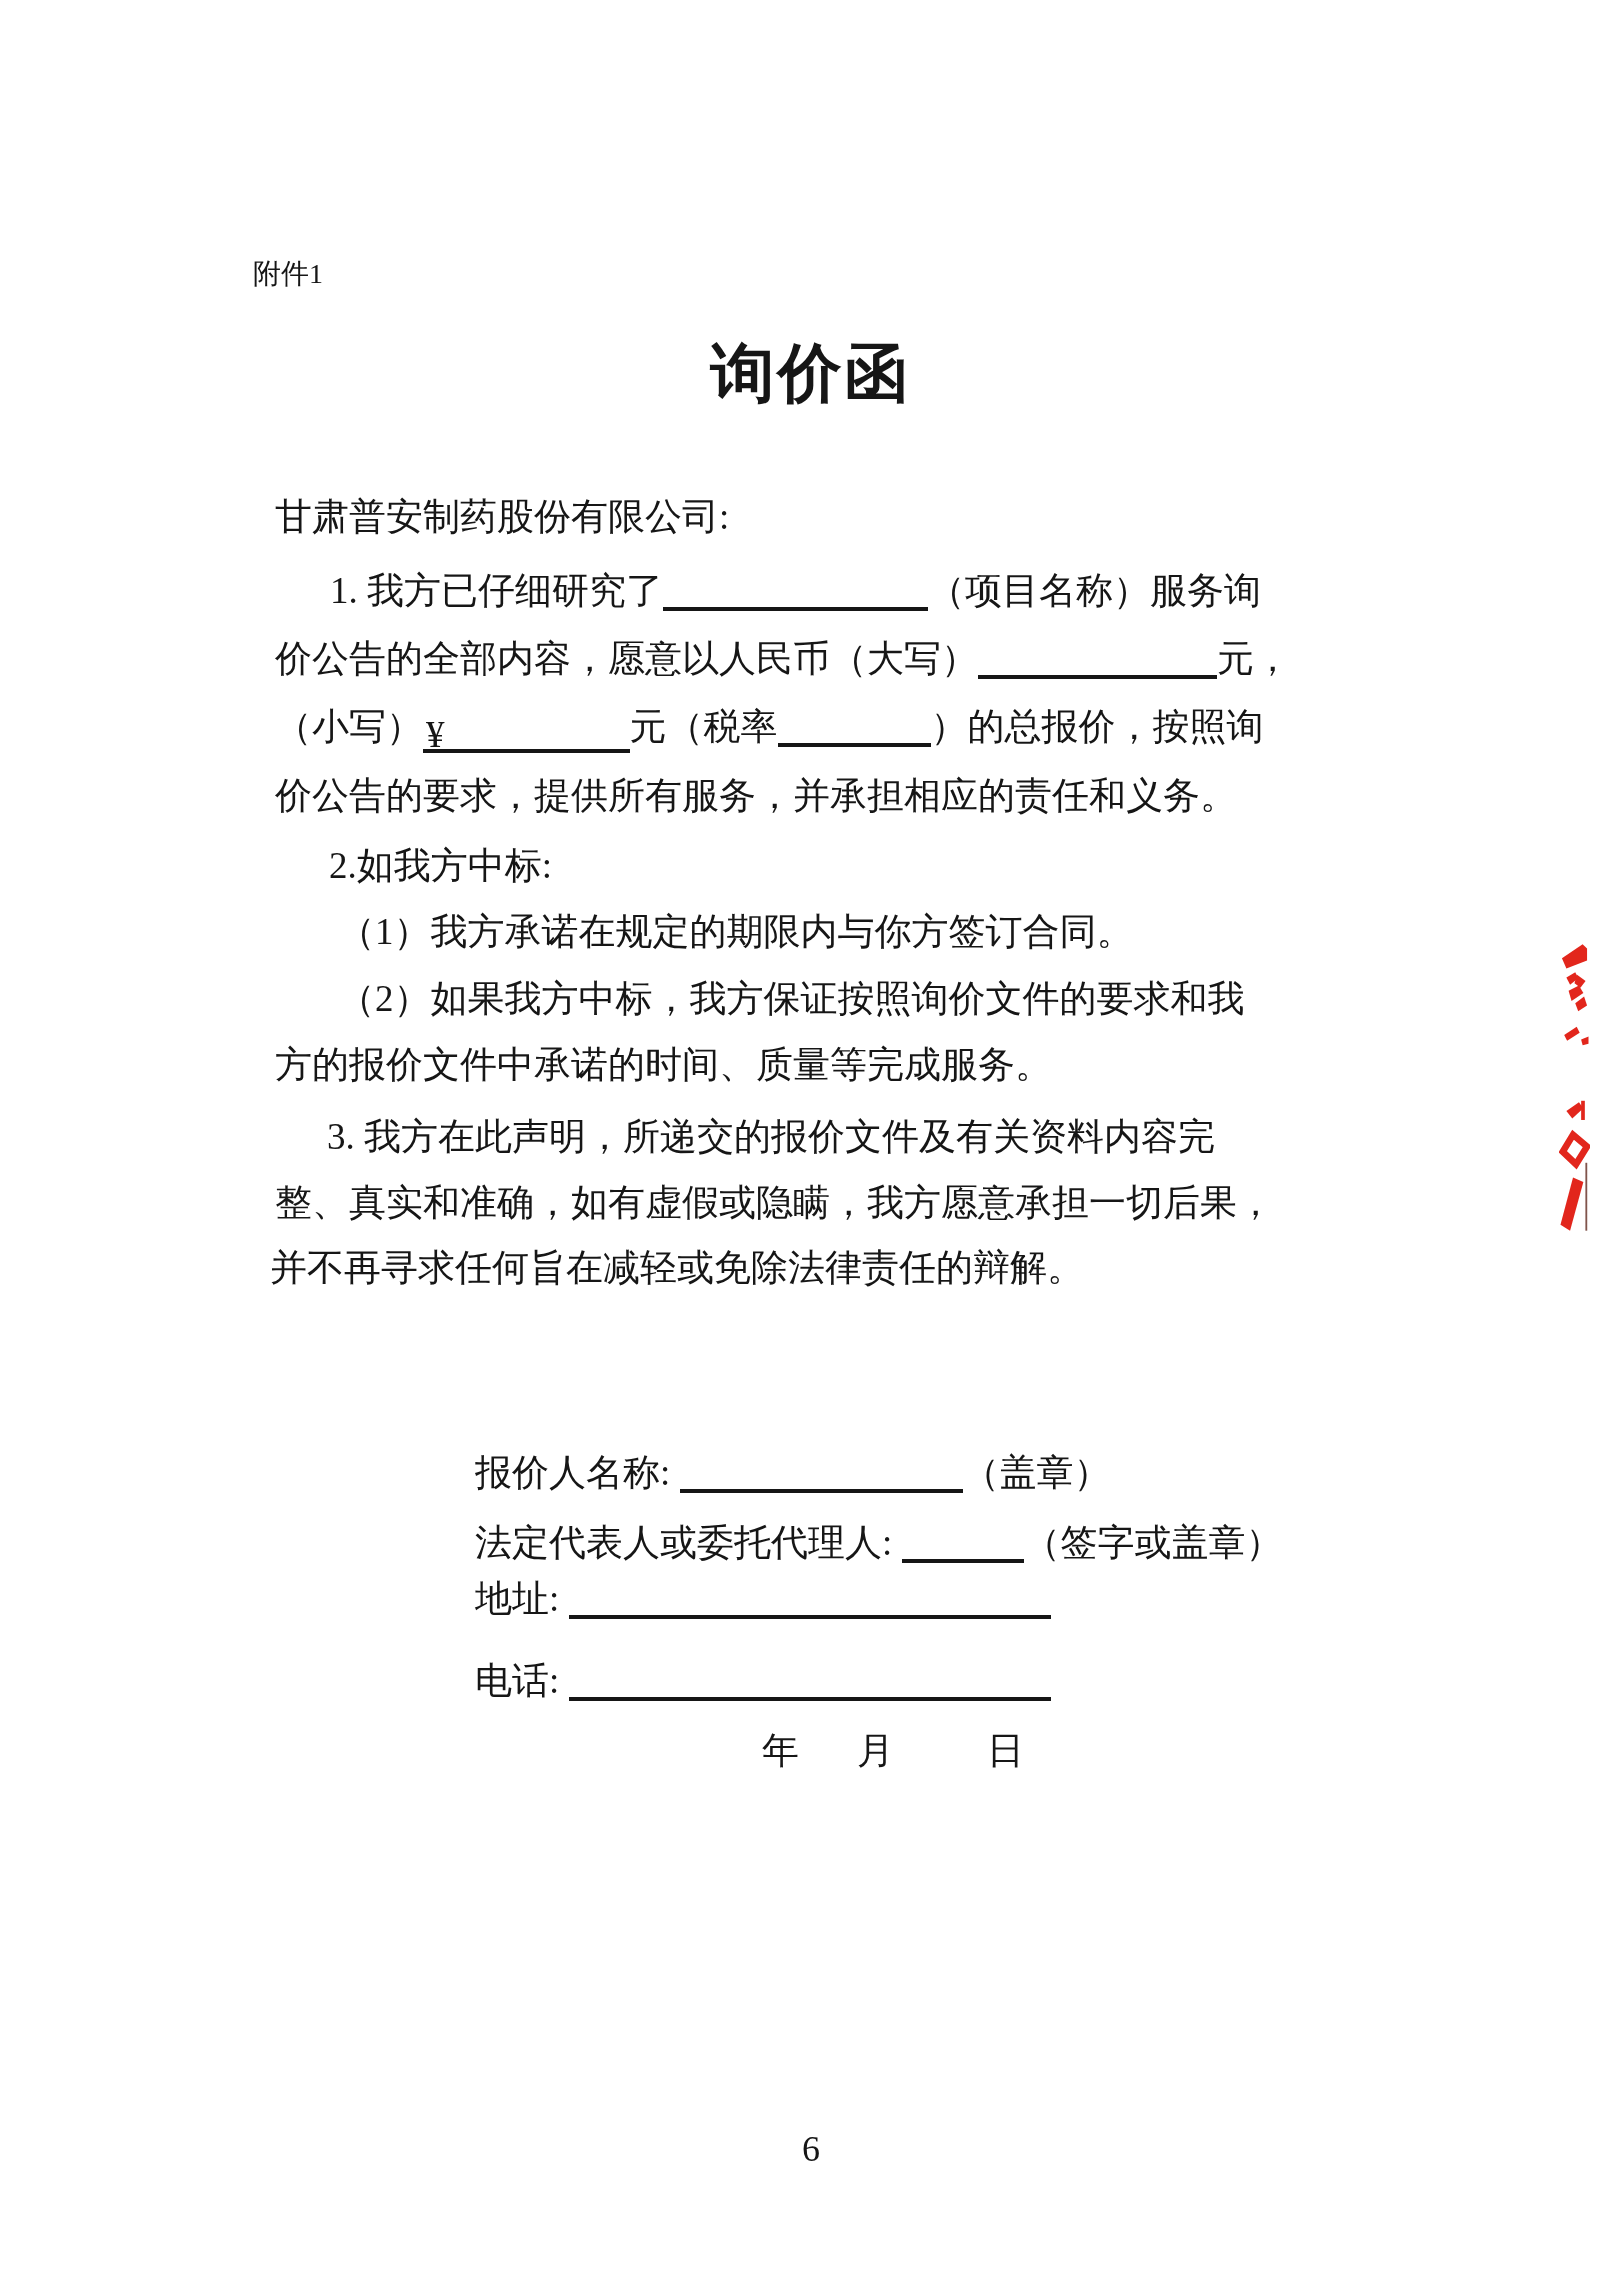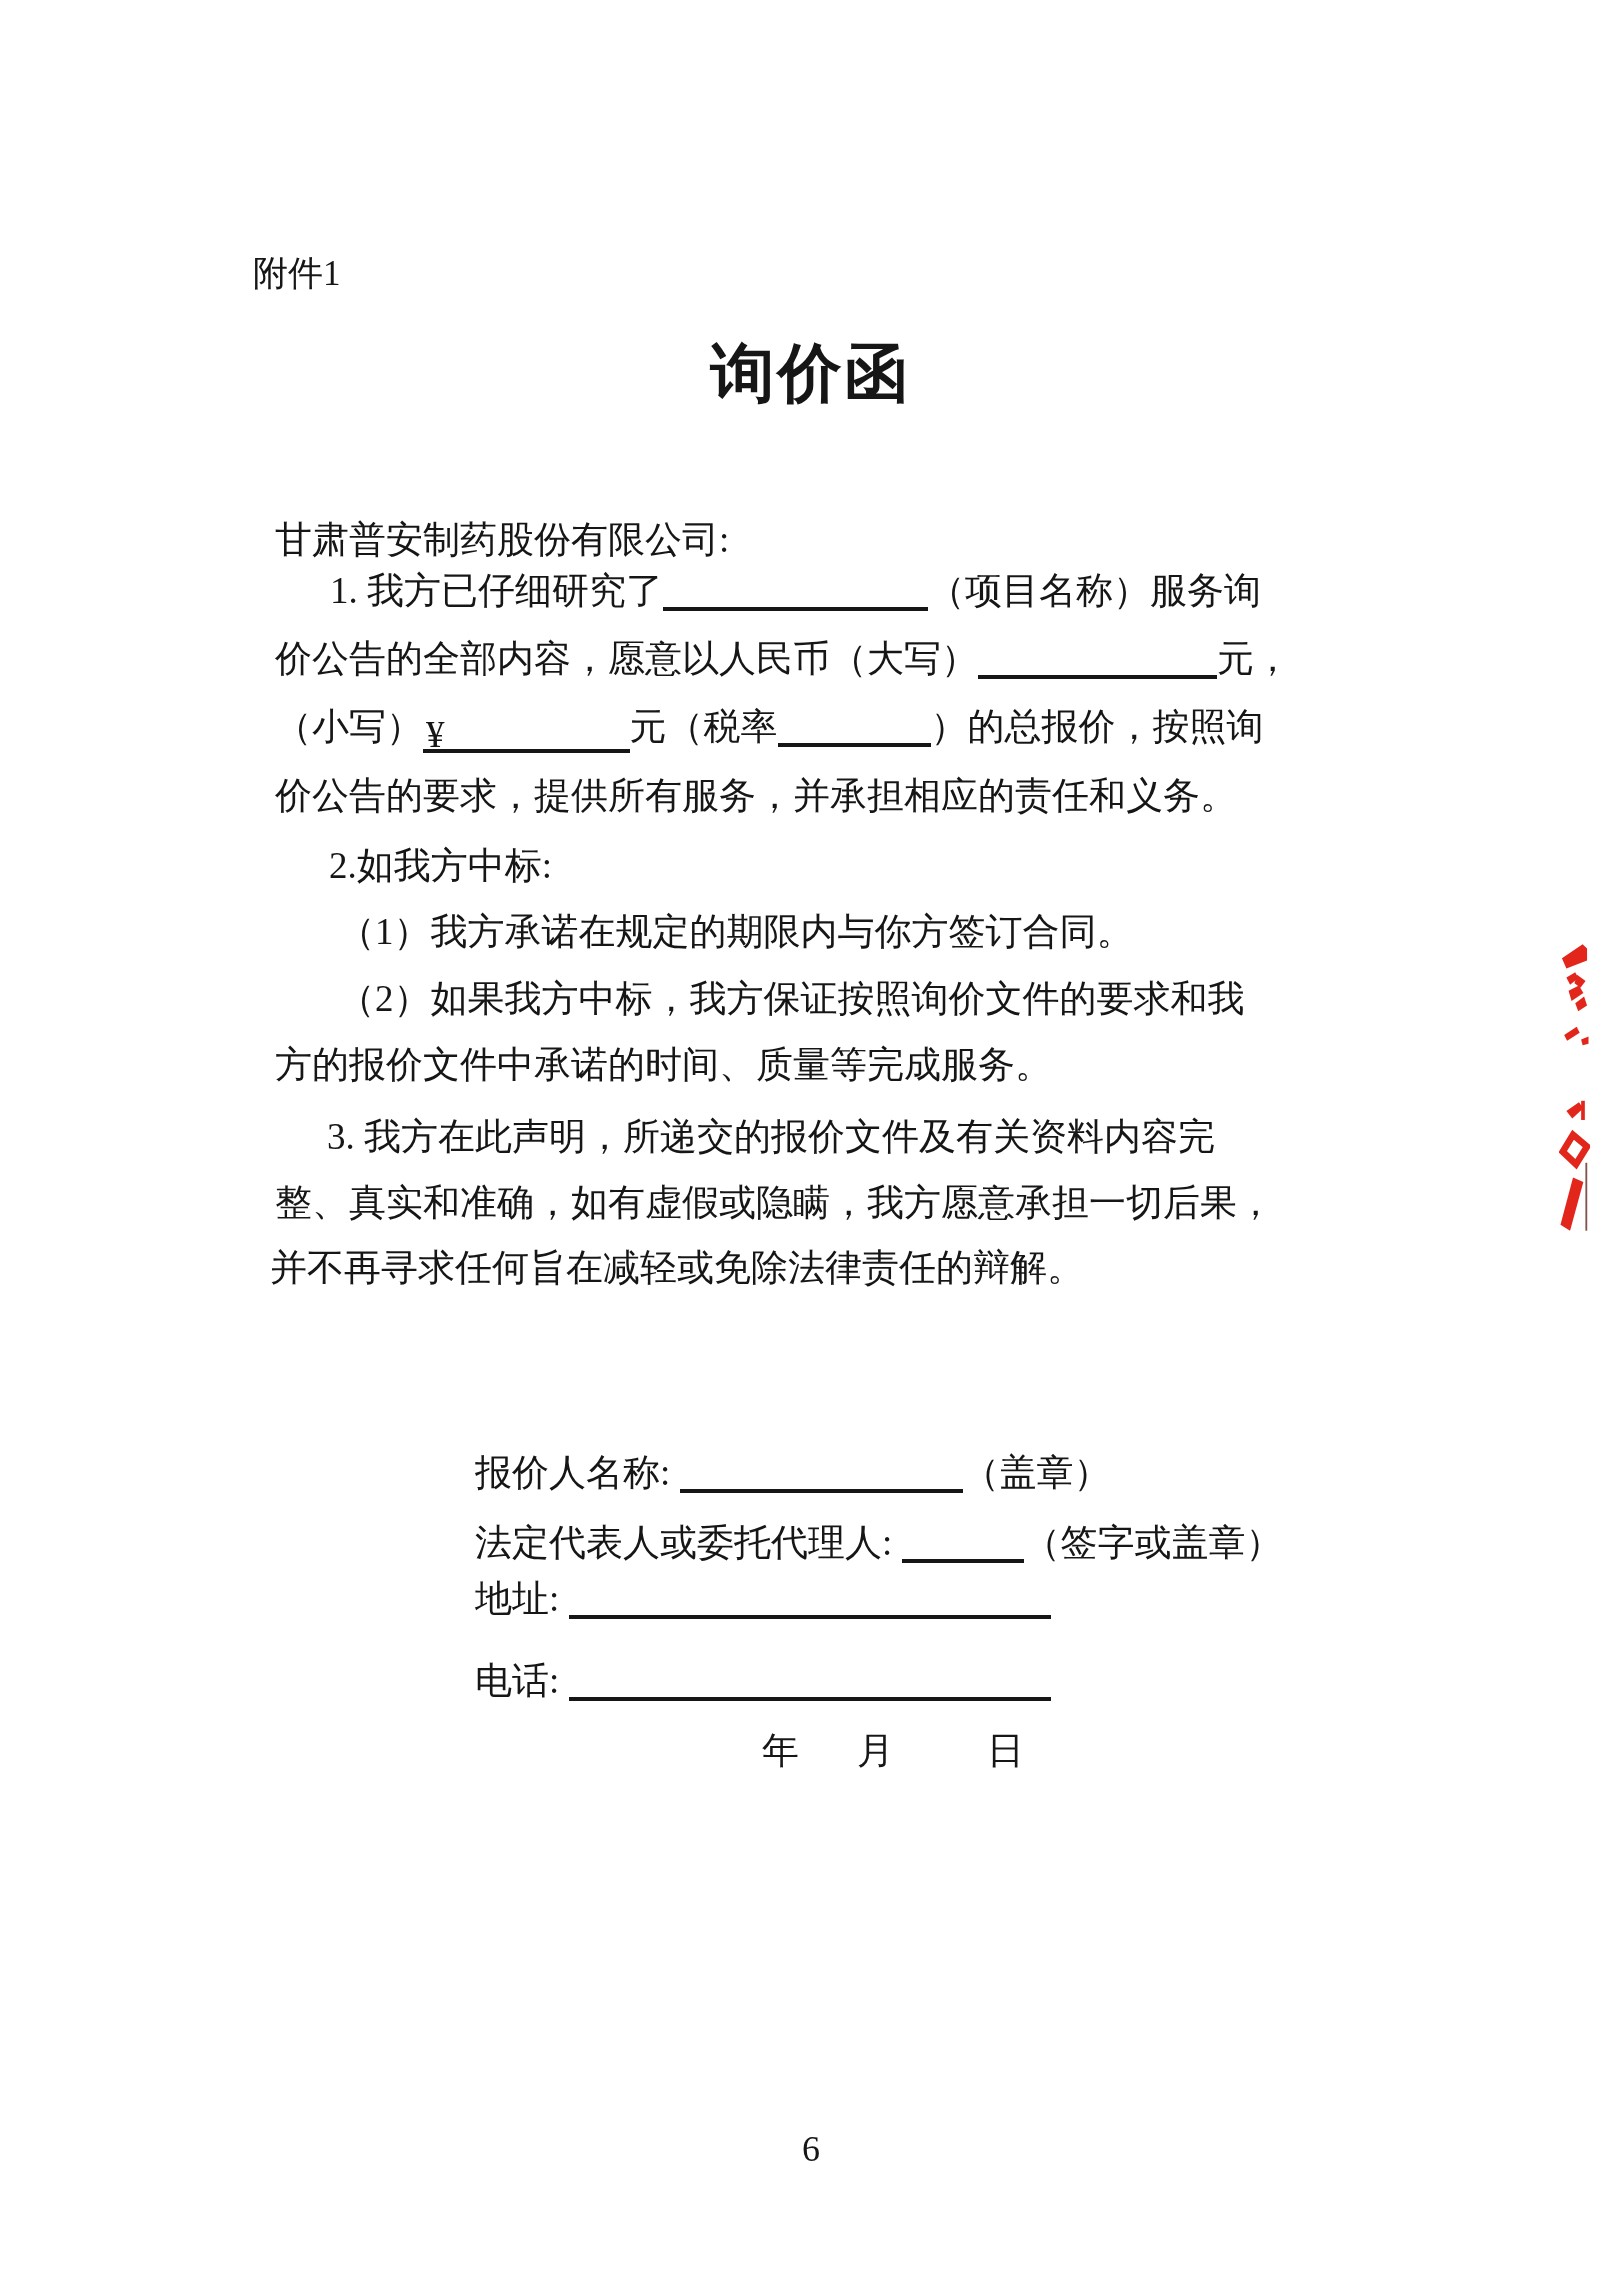--- a/index.html
+++ b/index.html
@@ -6,21 +6,21 @@
   body {
     width: 1622px; height: 2295px;
     background: #ffffff;
     position: relative;
     font-family: "Liberation Serif", "DejaVu Serif", serif;
     color: #161616;
     overflow: hidden;
   }
   .abs { position: absolute; white-space: nowrap; }
   .bodytext { font-size: 37px; line-height: 43px; height: 43px; }
-  .attachment { font-size: 35px; line-height: 45px; }
+  .attachment { font-size: 28px; line-height: 45px; }
   .doc-title {
     left: 0; top: 338px; width: 100%;
     text-align: center;
     font-size: 64px; line-height: 72px;
     font-weight: 700;
     letter-spacing: 3px;
   }
   .blank {
     display: inline-block;
     border-bottom: 4.5px solid #161616;
@@ -51,21 +51,21 @@
   }
   .seal { position: absolute; }
 </style>
 </head>
 <body>
 
 <div class="abs attachment" style="left:253px; top:251px;">附件1</div>
 
 <div class="abs doc-title">询价函</div>
 
-<div class="abs bodytext" style="left:275px; top:518px;">甘肃普安制药股份有限公司:</div>
+<div class="abs bodytext" style="left:275px; top:495px;">甘肃普安制药股份有限公司:</div>
 
 <div class="abs bodytext" style="left:330px; top:569px;">
   <span>1. 我方已仔细研究了</span><span class="blank w354"></span><span>（项目名称）服务询</span>
 </div>
 
 <div class="abs bodytext" style="left:275px; top:637px;">
   <span>价公告的全部内容，愿意以人民币（大写）</span><span class="blank w320"></span><span>元，</span>
 </div>
 
 <div class="abs bodytext" style="left:275px; top:705px;text-align:center;">

